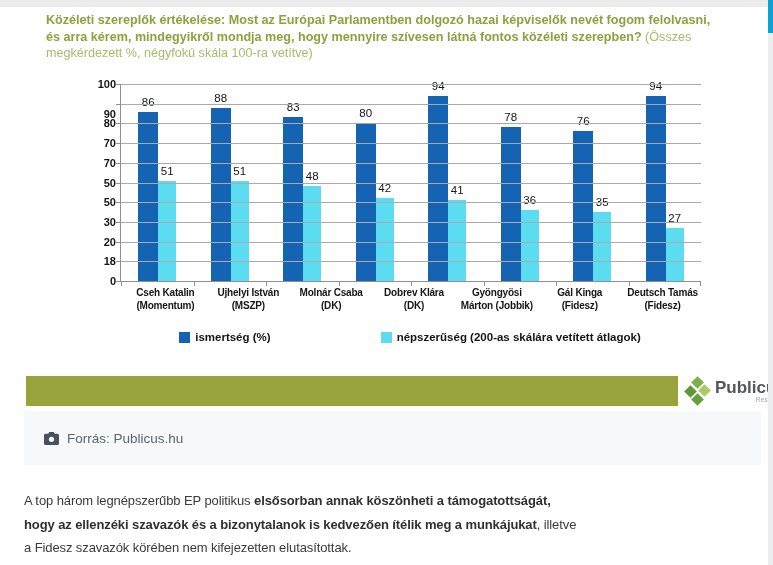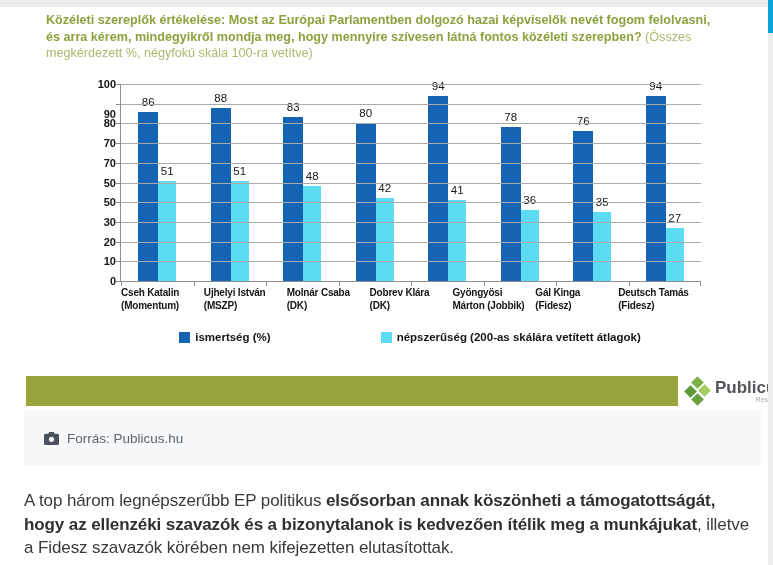--- a/index.html
+++ b/index.html
@@ -25,22 +25,22 @@
   .xtickmark{position:absolute;bottom:-5px;width:1px;height:5px;background:#8f8f8f;}
   .bars{position:absolute;left:0;top:0;width:100%;height:100%;display:flex;}
   .bar-col{flex:1;display:flex;align-items:flex-end;justify-content:center;}
   .bar{position:relative;}
   .bar-value{position:absolute;top:-16px;left:50%;transform:translateX(-50%);
     font-size:11.5px;font-weight:400;color:#151515;white-space:nowrap;}
   .ylabels{position:absolute;left:84px;top:84px;width:32px;height:197px;}
   .ylabel{position:absolute;right:0;font-size:11px;font-weight:700;color:#151515;
     text-align:right;width:32px;}
   .xlabels{position:absolute;left:120px;top:287px;width:580px;display:flex;}
-  .xlabel{flex:1;font-size:10px;line-height:12.5px;font-weight:700;
-    color:#151515;padding:0 1px;letter-spacing:-0.2px;}
+  .xlabel{flex:1;text-align:center;font-size:10px;line-height:12.5px;font-weight:700;
+    color:#151515;padding:0 1px;letter-spacing:-0.2px;margin-left:8px;}
   .legend{position:absolute;left:120px;top:331px;width:580px;display:flex;
     justify-content:center;gap:110px;align-items:center;}
   .legend-item{display:flex;align-items:center;gap:5px;
     font-size:11.5px;font-weight:700;color:#151515;white-space:nowrap;}
   .legend-swatch{width:11px;height:11px;flex:0 0 auto;}
 
   
   .brand-banner{position:absolute;left:26px;top:376px;width:652px;height:30px;}
   .publicus-logo{position:absolute;left:685px;top:377px;display:flex;align-items:center;gap:4px;}
   .diamonds{position:relative;width:26px;height:29px;}
@@ -54,35 +54,35 @@
   .logo-sub{font-size:6.5px;color:#a0a5aa;line-height:8px;letter-spacing:0.3px;}
 
   
   .source-bar{position:absolute;left:24px;top:411px;width:737px;height:54px;background:#f7f8f9;
     display:flex;align-items:center;gap:8px;padding-left:20px;box-sizing:border-box;}
   .source-text{font-size:13.5px;color:#5b6670;}
   .camera-icon{display:flex;}
 
   
   .article{position:absolute;left:24px;top:489px;width:731px;
-    font-size:17px;line-height:23.5px;color:#3a3a3a;white-space:pre-wrap;letter-spacing:-0.1px;}
+    font-size:13px;line-height:23.5px;color:#3a3a3a;white-space:pre-wrap;letter-spacing:-0.1px;}
   .article b{color:#303030;}
 </style>
 </head>
 <body>
 
 <div class="top-strip"></div>
 
 <div class="chart-title"><span>Közéleti szereplők értékelése: Most az Európai Parlamentben dolgozó hazai képviselők nevét fogom felolvasni,
 és arra kérem, mindegyikről mondja meg, hogy mennyire szívesen látná fontos közéleti szerepben?</span><span class="note"> (Összes
 megkérdezett %, négyfokú skála 100-ra vetítve)</span></div>
 
 <div class="ylabels" id="ylabels">
     <div class="ylabel" style="top: 191px;">0</div>
-    <div class="ylabel" style="top: 171px;">10</div>
+    <div class="ylabel" style="top: 171px;">18</div>
     <div class="ylabel" style="top: 152px;">20</div>
     <div class="ylabel" style="top: 132px;">30</div>
     <div class="ylabel" style="top: 112px;">50</div>
     <div class="ylabel" style="top: 93px;">50</div>
     <div class="ylabel" style="top: 73px;">70</div>
     <div class="ylabel" style="top: 53px;">70</div>
     <div class="ylabel" style="top: 33px;">80</div>
     <div class="ylabel" style="top: 24px;">90</div>
     <div class="ylabel" style="top: -6px;">100</div>
   </div>

